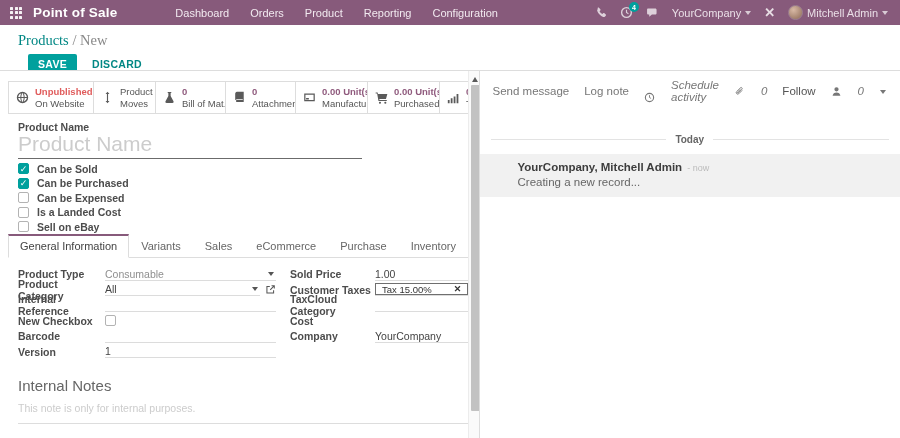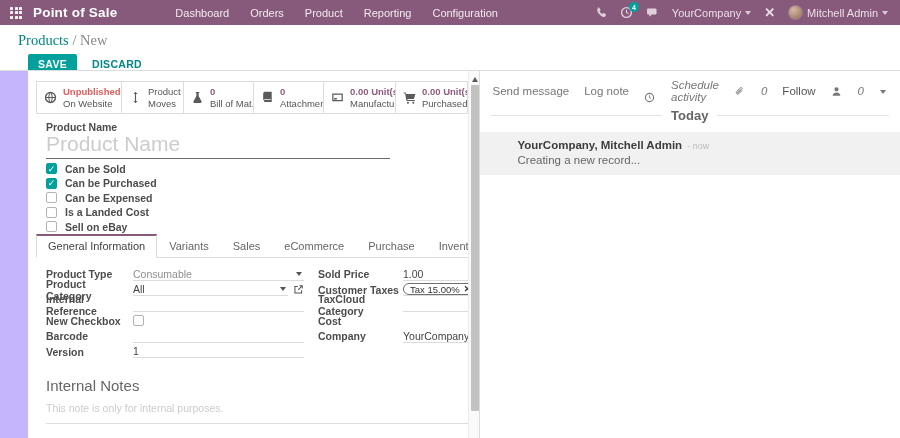--- a/index.html
+++ b/index.html
@@ -1,19 +1,19 @@
 <!DOCTYPE html>
 <html><head>
 <meta charset="utf-8">
 <style>
   * { margin:0; padding:0; box-sizing:border-box; }
   html,body { background:#fff; }
   #app {
     position:relative; width:900px; height:438px; overflow:hidden;
-    font-family:"Liberation Sans", sans-serif; background:#c4b5fd; color:#4c4c4c;
+    font-family:"Liberation Sans", sans-serif; background:#f9a8d4; color:#4c4c4c;
   }
   
   .navbar { position:absolute; top:0; left:0; right:0; height:25px; background:#875A7B;
             display:flex; align-items:center; color:#fff; }
   .apps-icon { width:12px; height:12px; margin:0 11px 0 10px; display:grid;
                grid-template-columns:repeat(3,1fr); gap:1.5px; cursor:pointer; }
   .apps-icon i { background:rgba(255,255,255,.92); border-radius:.5px; }
   .brand { font-size:13.5px; font-weight:700; letter-spacing:.2px; margin-right:58px; cursor:pointer; }
   .menu { display:flex; gap:21px; font-size:11px; color:#f2eaf0; }
   .menu span { cursor:pointer; }
@@ -33,21 +33,21 @@
   .control-panel { position:absolute; top:25px; left:0; right:0; height:45px; background:#fff; }
   .breadcrumb { position:absolute; left:18px; top:7px; font-size:14.5px; color:#888;font-family:Liberation Serif, serif; }
   .breadcrumb .bc-link { color:#018784; cursor:pointer; }
   .cp-buttons { position:absolute; left:28px; top:29px; display:flex; gap:15px; align-items:center; }
   .btn-save { background:#00A09D; color:#fff; font-size:10.5px; font-weight:700; letter-spacing:.3px;
               padding:4px 10px; border-radius:2px; border:none; cursor:pointer;
               font-family:"Liberation Sans",sans-serif; }
   .btn-discard { color:#018784; font-size:10.5px; font-weight:700; letter-spacing:.3px; background:none;
                  border:none; cursor:pointer; font-family:"Liberation Sans",sans-serif; }
   
-  .content { position:absolute; top:70px; left:0; right:0; bottom:0; border-top:1px solid #ddd; display:flex;padding-left:28px; }
+  .content { position:absolute; top:70px; left:0; right:0; bottom:0; border-top:1px solid #ddd; display:flex; }
   .form-panel { width:577px; position:relative; background:#fff; }
   .scrollbar { width:13px; background:#fafafa; border-left:1px solid #ececec; position:relative; }
   .scroll-up { position:absolute; top:3px; left:3px; width:0; height:0;
                border:3.5px solid transparent; border-bottom:5px solid #5a5a5a; }
   .scroll-thumb { position:absolute; top:14px; left:2px; width:9px; height:326px;
                   background:#c2c2c2; border-radius:1px; }
   .chatter { flex:1; background:#fff; border-left:1px solid #ddd; position:relative; font-size:11.5px; }
   
   .button-box { position:absolute; top:10px; left:8px; width:562px; height:33px; display:flex;
                 border:1px solid #ddd; background:#fff; }
@@ -91,37 +91,37 @@
   .fcol.left .flabel { width:87px; }
   .fcol.right .flabel { width:85px; }
   .fctl { flex:1; position:relative; border-bottom:1px solid #dcdcdc; font-size:10.5px; color:#444;
           height:13px; display:flex; align-items:center; padding-right:12px; cursor:pointer; }
   .fctl.no-line { border-bottom:none; cursor:default; }
   .fctl .sel-caret { position:absolute; right:2px; top:4px; width:0; height:0;
                      border:3px solid transparent; border-top:4px solid #555; }
   .fval.muted { color:#8f8f8f; }
   .ext-ic { flex:none; width:11px; height:11px; color:#555; margin-left:5px; cursor:pointer; }
   .ext-ic svg { width:11px; height:11px; display:block; }
-  .tag-pill { display:inline-flex; align-items:center; gap:4px; border:1px solid #6f6f6f;
-              border-radius:6px; padding:0 6px; height:12px; font-size:9.5px; color:#333; background:#fff; }
+  .tag-pill { display:inline-flex; align-items:center; gap:22px; border:1px solid #6f6f6f;
+              border-radius:0; padding:0 6px; height:12px; font-size:9.5px; color:#333; background:#fff; }
   .tag-x { font-weight:700; font-size:9px; color:#333; cursor:pointer; line-height:1; }
   .cb-small { width:11px; height:11px; border:1px solid #b3b3b3; border-radius:2px; background:#fff; cursor:pointer; }
   
   .notes-title { position:absolute; top:306px; left:18px; font-size:15px; color:#666; }
   .notes-ph { position:absolute; top:331px; left:18px; font-size:10.5px; color:#ccc; cursor:text; }
   .notes-hr { position:absolute; top:352px; left:18px; width:522px; border-bottom:1px solid #ddd; }
   
   .chatter-toolbar { display:flex; align-items:center; gap:15px; padding:8px 14px 0 13px; color:#777; }
   .ct-btn { cursor:pointer; white-space:nowrap; }
   .ct-group { display:flex; align-items:flex-end; gap:16px; cursor:pointer;font-style:italic; }
   .ct-ic { width:11px; height:11px; color:#777; display:inline-flex; }
   .ct-ic svg { width:11px; height:11px; }
   .follow { margin-left:auto; color:#555; }
-  .today-divider { margin-top:5px; display:flex; align-items:center; gap:9px; padding:0 11px;
-                   color:#666; font-size:13px; font-weight:700; }
+  .today-divider { margin-top:31px; display:flex; align-items:center; gap:9px; padding:0 11px;
+                   color:#666; font-size:10px; font-weight:700; }
   .today-divider::before, .today-divider::after { content:""; flex:1; border-top:1px solid #e3e3e3; }
   .chat-message { margin-top:9px; background:#f1f1f1; padding:7px 10px 9px 38px; cursor:default; }
   .msg-head { display:flex; align-items:baseline; gap:5px; }
   .msg-author { font-weight:700; color:#3d3d3d; font-size:11.5px; }
   .msg-time { color:#bbb; font-size:9px; }
   .msg-body { color:#666; margin-top:3px; font-size:11.5px; }
 </style>
 </head>
 <body>
 

